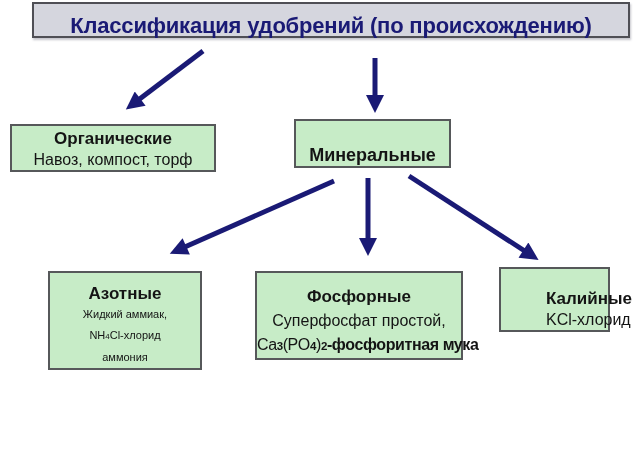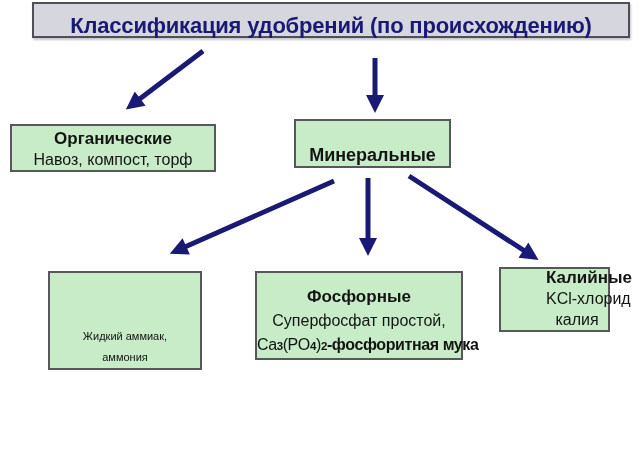--- a/index.html
+++ b/index.html
@@ -93,30 +93,31 @@
   <div class="box box-mineral">
     <div class="node-title">Минеральные</div>
   </div>
 
   <div class="box box-organic">
     <div class="node-title">Органические</div>
     <div class="node-line">Навоз, компост, торф</div>
   </div>
 
   <div class="box box-nitrogen">
+    <div class="node-title">Азотные</div>
     <div class="node-line">Жидкий аммиак,</div>
+    <div class="node-line"><span>NH</span><span class="sub">4</span><span>Cl-хлорид</span></div>
     <div class="node-line">аммония</div>
   </div>
 
   <div class="box box-phosphorus">
     <div class="node-title">Фосфорные</div>
     <div class="node-line">Суперфосфат простой,</div>
     <div class="node-line tight"><span>Ca</span><span class="sub b">3</span><span>(PO</span><span class="sub b">4</span><span>)</span><span class="sub b">2</span><span class="b">-</span><span class="b">фосфоритная мука</span></div>
   </div>
 
   <div class="box box-potassium">
     <div class="node-title">Калийные</div>
     <div class="node-line">KCl-хлорид</div>
-    <div class="node-line">калия</div>
   </div>
 
 
 </div>
 
 </body></html>

